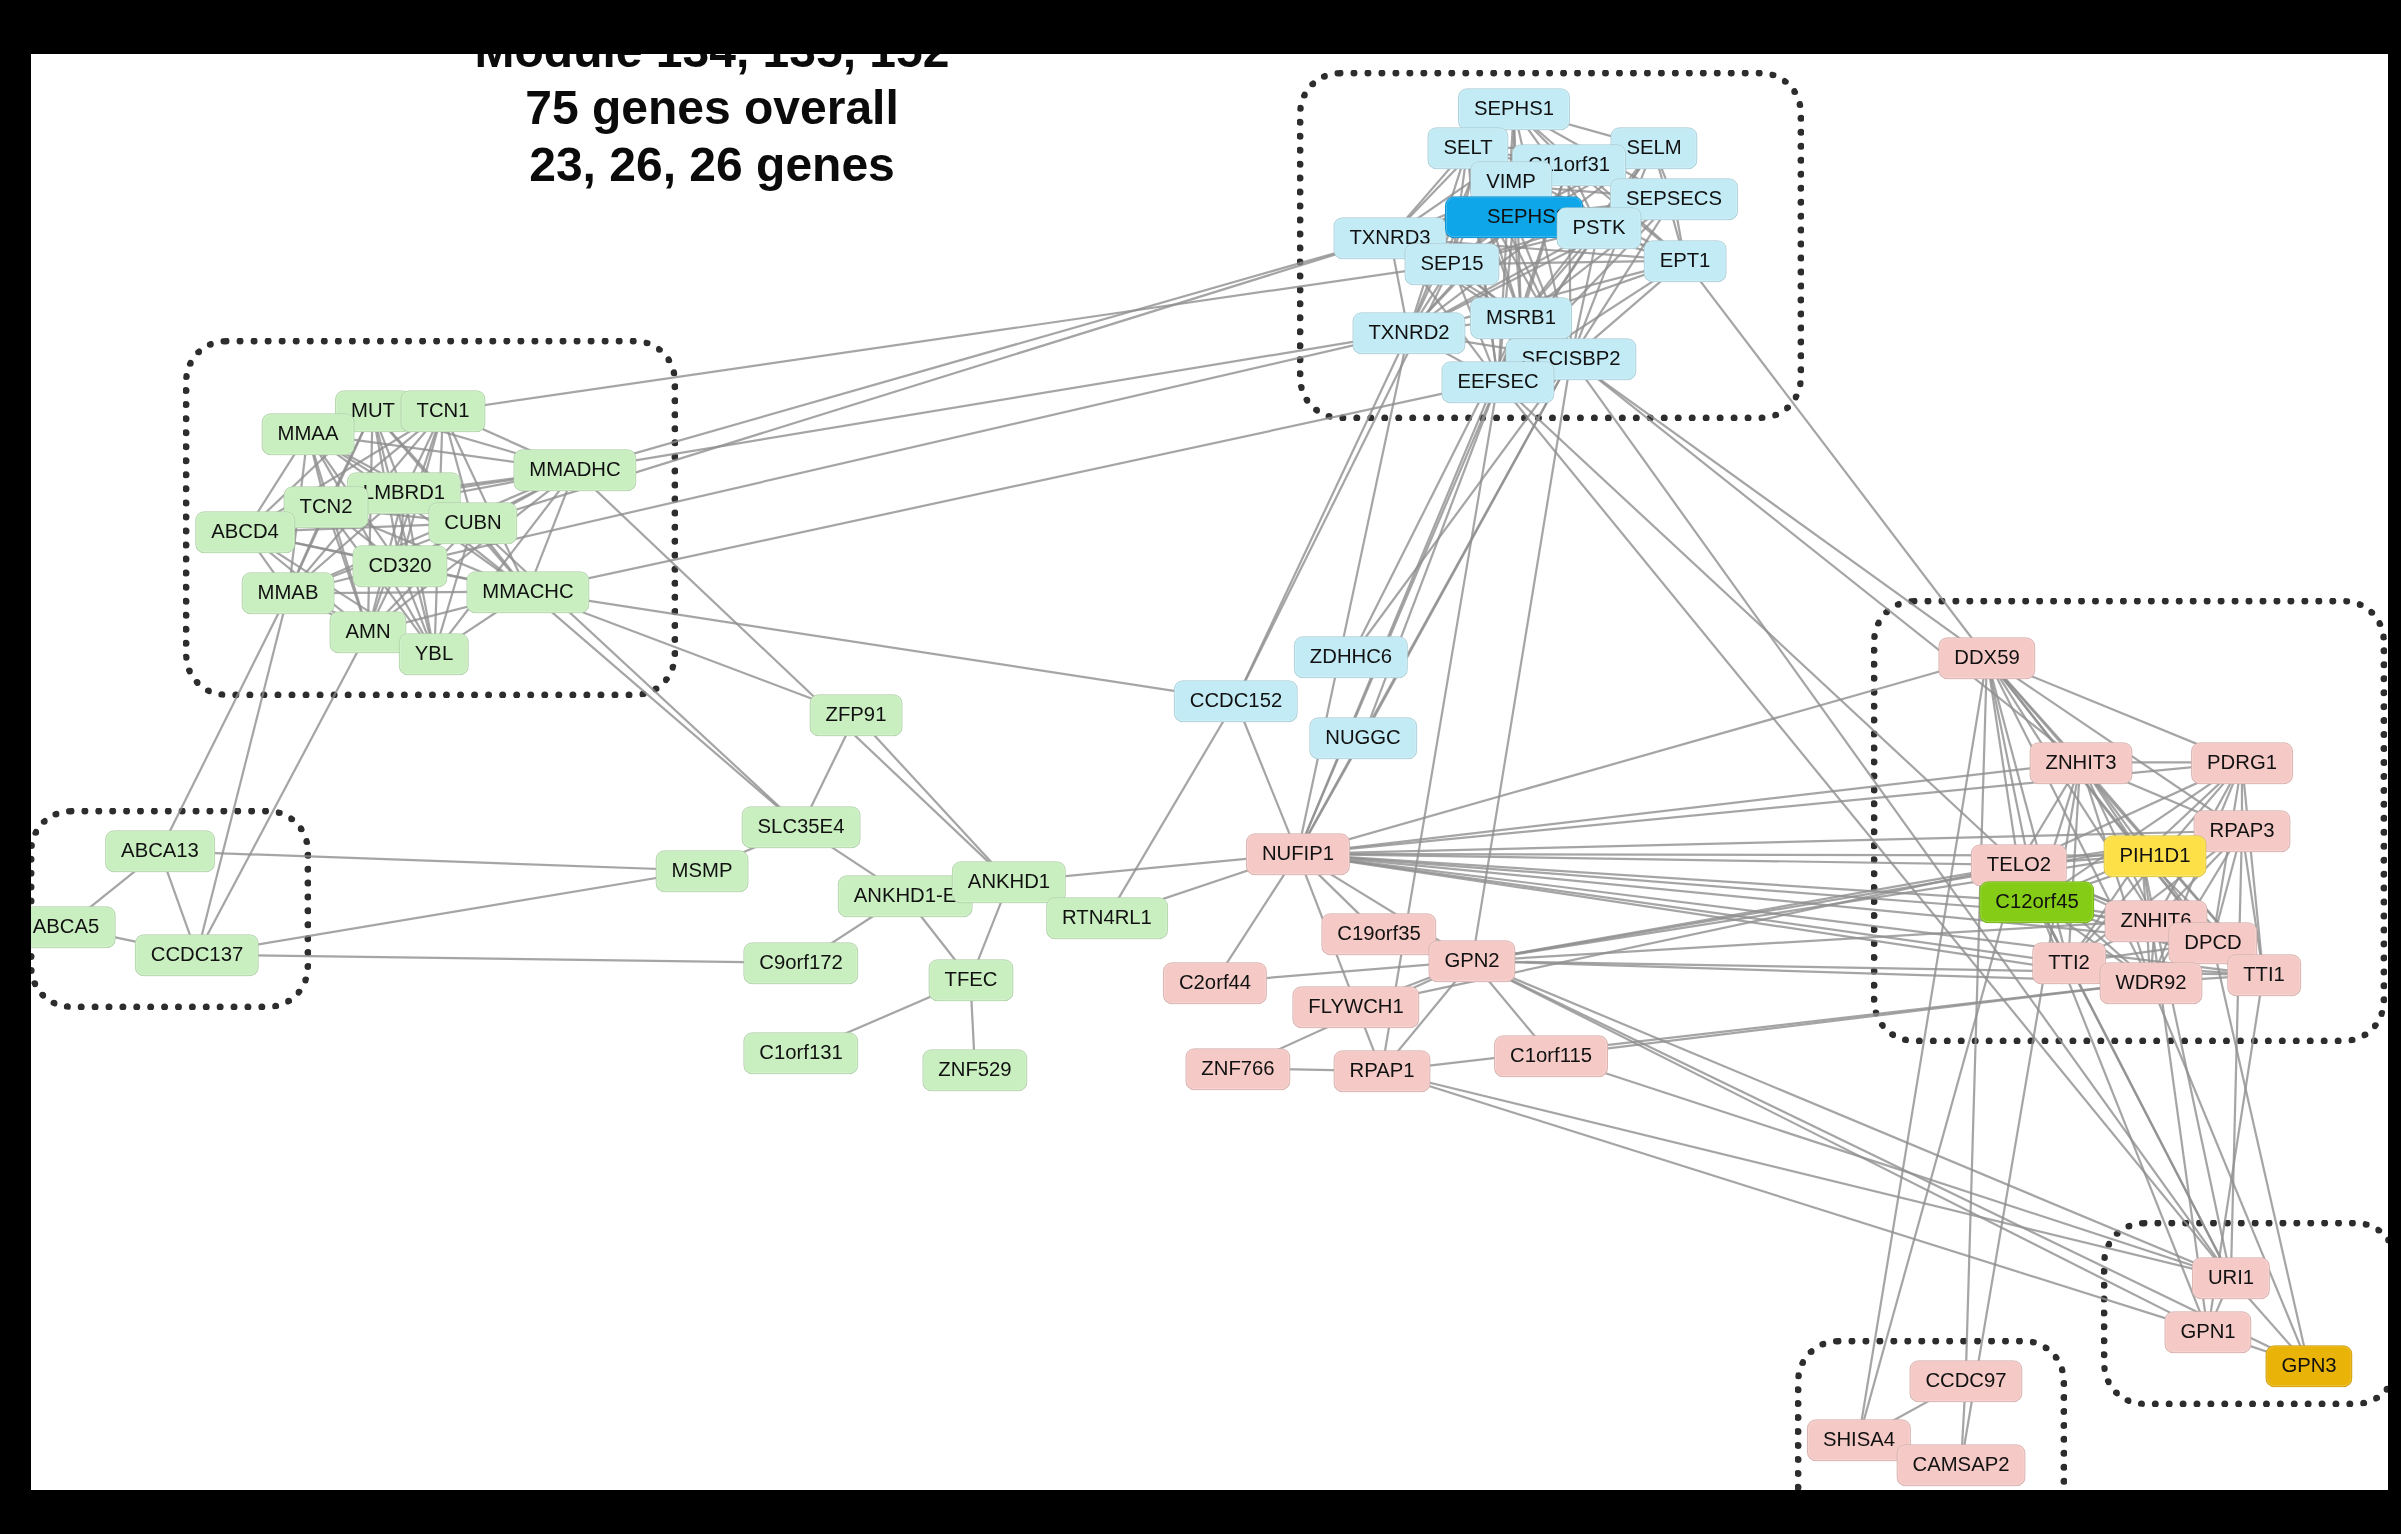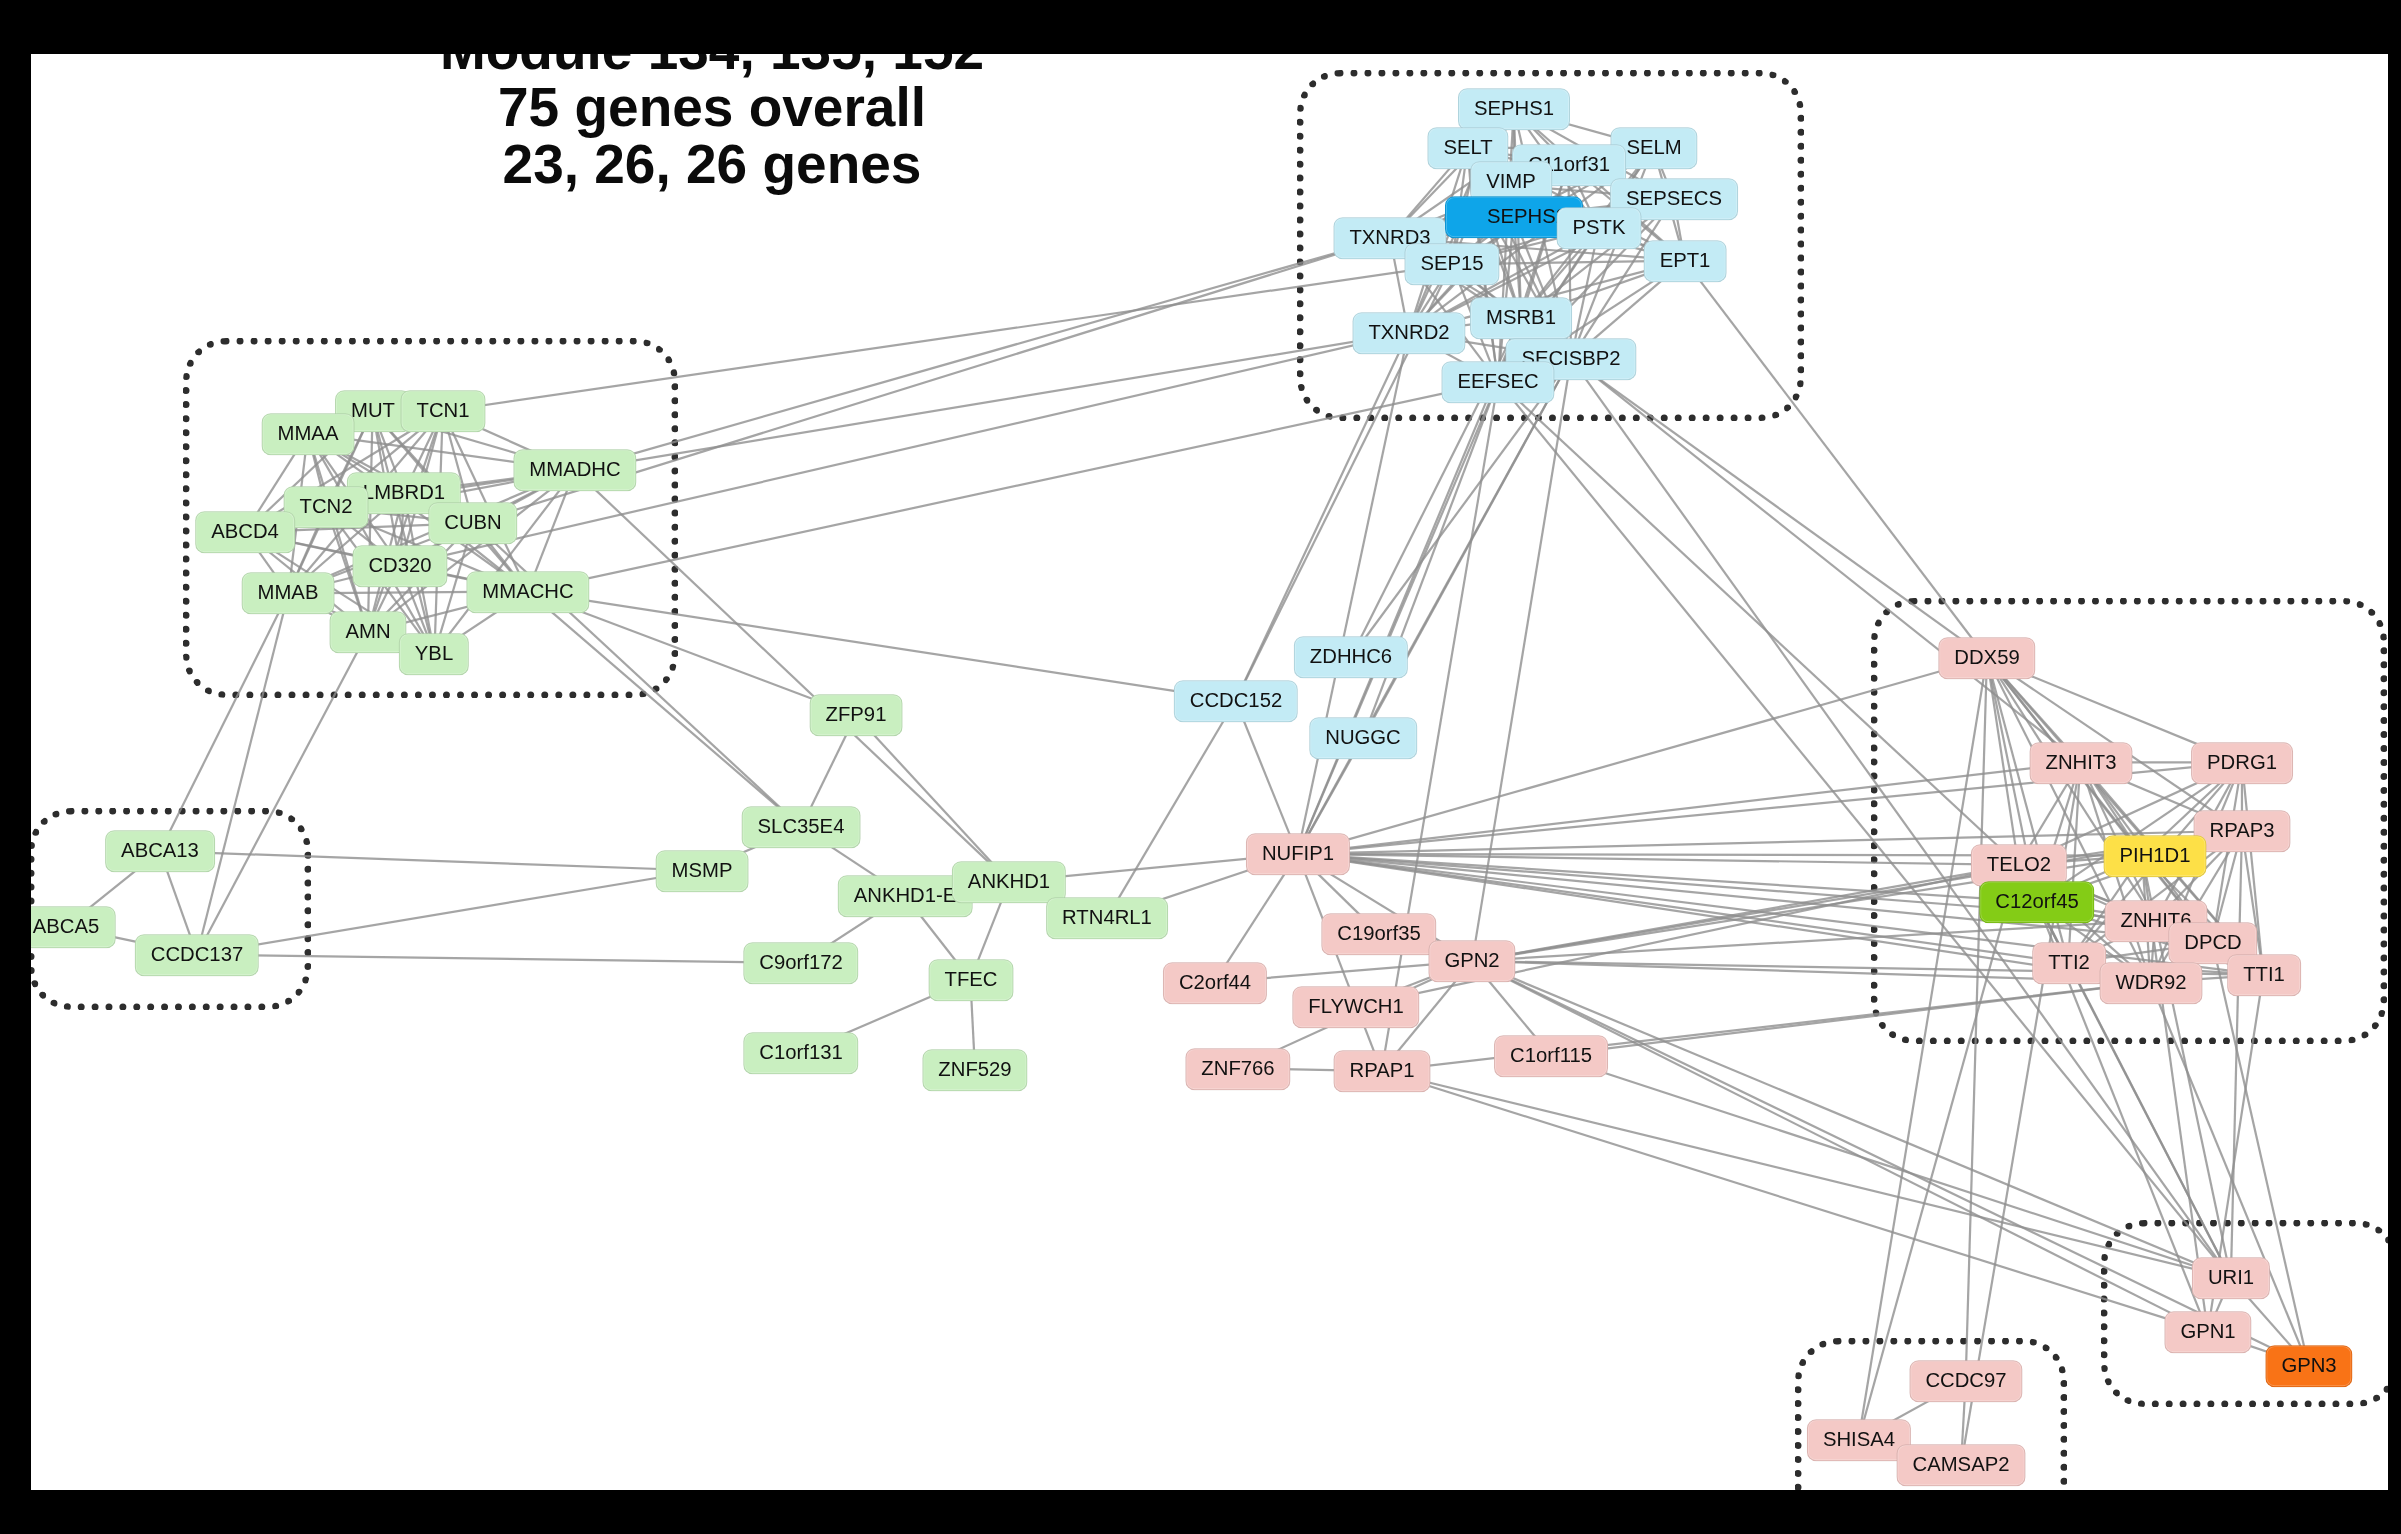--- a/index.html
+++ b/index.html
@@ -7,21 +7,21 @@
        font-family:"Liberation Sans",sans-serif;}
   #canvas{position:absolute;left:31px;top:54px;right:13px;bottom:44px;background:#fff;}
   #scene{position:absolute;left:0;top:0;width:2401px;height:1534px;}
   #cluster-layer,#node-layer{position:absolute;left:0;top:0;width:100%;height:100%;}
   #edge-layer{position:absolute;left:0;top:0;}
   .cluster{position:absolute;box-sizing:border-box;border:7.4px dotted #2d2d2d;border-radius:43px;}
   .node{position:absolute;transform:translate(-50%,-50%);padding:8.3px 15px;border-radius:9.2px;
         font-size:20.3px;color:#111;white-space:nowrap;border:0.9px solid rgba(0,0,0,0.10);
         box-shadow:0 0 0 0.9px rgba(255,255,255,0.25) inset;}
   #title-block{position:absolute;left:407px;top:22px;width:610px;text-align:center;
-        font-weight:bold;color:#0b0b0b;font-size:55px;line-height:57px;}
+        font-weight:bold;color:#0b0b0b;font-size:48px;line-height:57px;}
   .bar{position:absolute;background:#000;}
   #bar-top{left:0;top:0;width:100%;height:54px;}
   #bar-left{left:0;top:0;width:31px;height:100%;}
   #bar-right{right:0;top:0;width:13px;height:100%;}
   #bar-bottom{left:0;bottom:0;width:100%;height:44px;}
 </style>
 </head>
 <body>
 
 <div id="app" style="background: rgb(0, 0, 0);">
@@ -458,21 +458,21 @@
         <div class="node" style="left: 1298px; top: 854px; background: rgb(244, 201, 198);">NUFIP1</div>
         <div class="node" style="left: 1379px; top: 934px; background: rgb(244, 201, 198);">C19orf35</div>
         <div class="node" style="left: 1472px; top: 961px; background: rgb(244, 201, 198);">GPN2</div>
         <div class="node" style="left: 1215px; top: 983px; background: rgb(244, 201, 198);">C2orf44</div>
         <div class="node" style="left: 1356px; top: 1007px; background: rgb(244, 201, 198);">FLYWCH1</div>
         <div class="node" style="left: 1238px; top: 1069px; background: rgb(244, 201, 198);">ZNF766</div>
         <div class="node" style="left: 1382px; top: 1071px; background: rgb(244, 201, 198);">RPAP1</div>
         <div class="node" style="left: 1551px; top: 1056px; background: rgb(244, 201, 198);">C1orf115</div>
         <div class="node" style="left: 2231px; top: 1278px; background: rgb(244, 201, 198);">URI1</div>
         <div class="node" style="left: 2208px; top: 1332px; background: rgb(244, 201, 198);">GPN1</div>
-        <div class="node" style="left: 2309px; top: 1366px; background: #f97316;">GPN3</div>
+        <div class="node" style="left: 2309px; top: 1366px; background: #eab308;">GPN3</div>
         <div class="node" style="left: 1966px; top: 1381px; background: rgb(244, 201, 198);">CCDC97</div>
         <div class="node" style="left: 1859px; top: 1440px; background: rgb(244, 201, 198);">SHISA4</div>
         <div class="node" style="left: 1961px; top: 1465px; background: rgb(244, 201, 198);">CAMSAP2</div>
       </div>
 
     <div id="title-block">
       <div>Module 134, 135, 152</div>
       <div>75 genes overall</div>
       <div>23, 26, 26 genes</div>
     </div>

